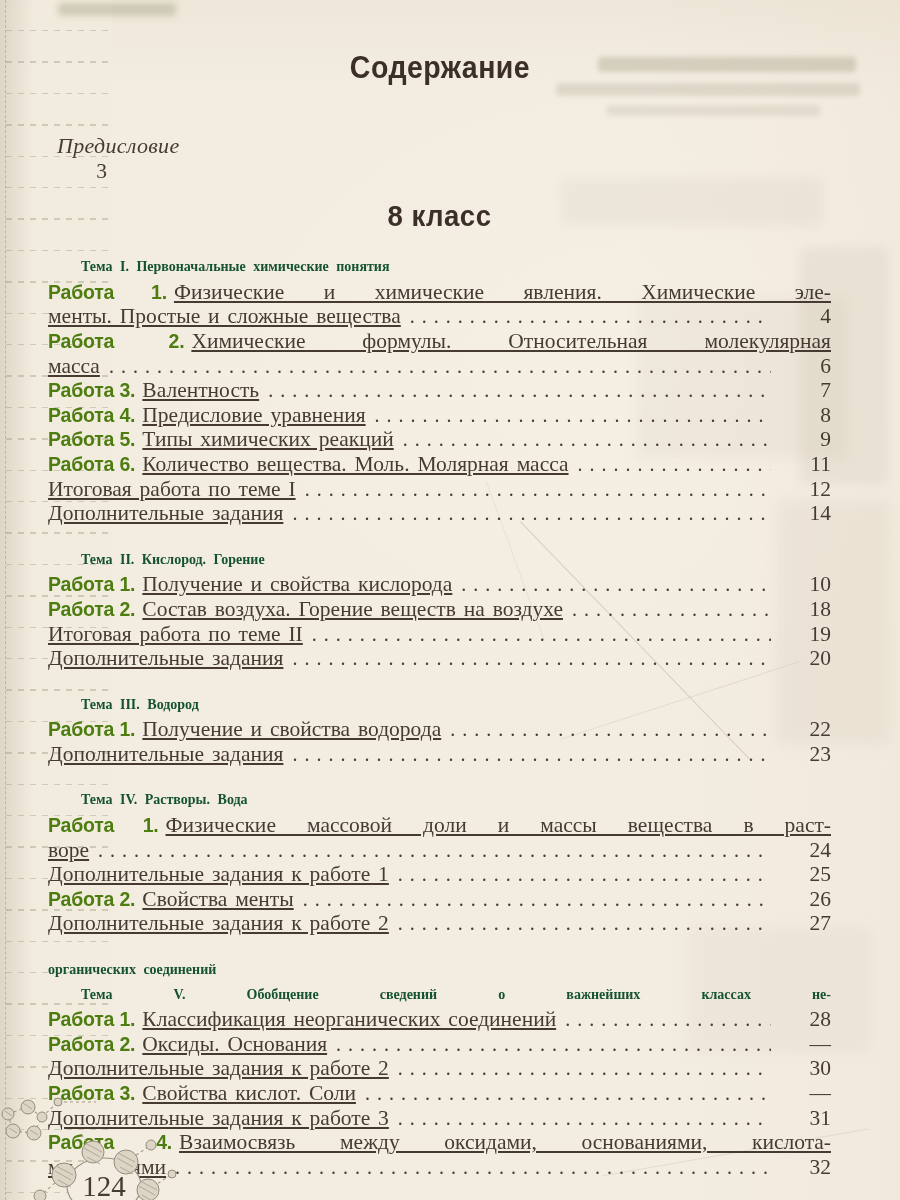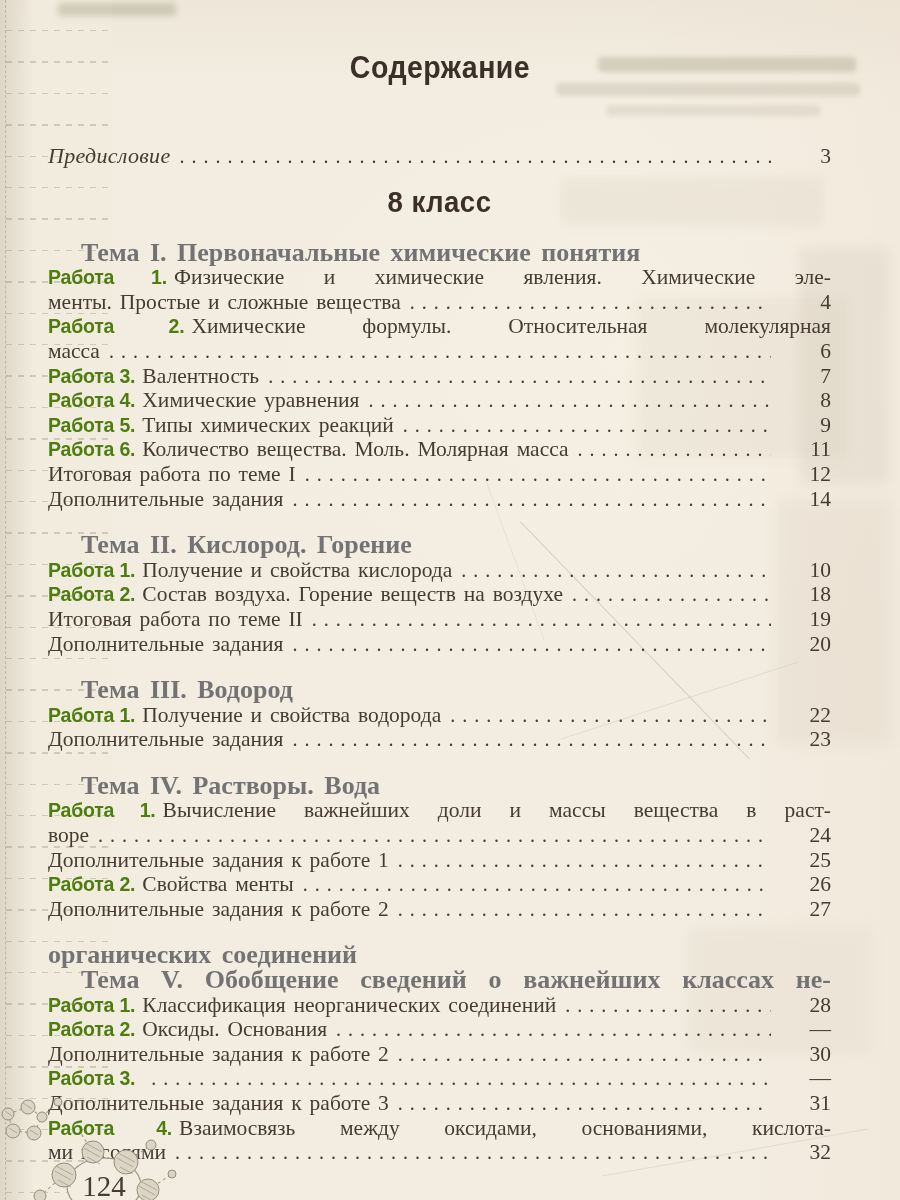--- a/index.html
+++ b/index.html
@@ -27,34 +27,34 @@
   .vdash{position:absolute;left:5px;top:0;height:100%;width:0;border-left:1.4px dashed rgba(160,154,138,.55);}
   .edge-shade{position:absolute;left:0;top:0;width:34px;height:100%;background:linear-gradient(to right, rgba(148,136,112,.22), rgba(148,136,112,0));}
 
   .content{position:absolute;left:48px;top:0;width:783px;}
   .title{margin-top:50px;text-align:center;height:44px;}
   .title-in{
     display:inline-block;font-family:"Liberation Sans",sans-serif;font-weight:700;
     font-size:31px;letter-spacing:.5px;color:#3c2f28;transform:scaleX(.92);
   }
   .row{display:flex;align-items:baseline;line-height:24.6px;font-size:21.5px;}
-  .preface{margin-top:50px;}
+  .preface{margin-top:40px;flex-direction:column;}
   .pref-label{font-style:italic;font-size:22px;word-spacing:3px;letter-spacing:.3px;}
   .grade{margin-top:16px;text-align:center;height:34px;}
   .g{font-size:30px;}
   .section{margin-top:22px;}
-  .heading{font-weight:700;font-size:26px;line-height:24.6px;text-indent:33px;word-spacing:4px;color:#737373;}
+  .heading{font-weight:700;font-size:14px;line-height:24.6px;text-indent:33px;word-spacing:4px;color:#14532d;}
   .heading.cont{text-indent:0;}
   .fill{display:block;text-align:justify;height:24.6px;overflow:hidden;}
   .fill::after{content:"";display:inline-block;width:100%;}
   .lbl{
     font-family:"Liberation Sans",sans-serif;font-weight:700;font-size:19.5px;
     letter-spacing:-.2px;margin-right:7px;white-space:nowrap;color:#4d7c0f;
   }
-  .txt{word-spacing:2.5px;}
+  .txt{word-spacing:2.5px;text-decoration:underline;}
   .row .txt{white-space:nowrap;}
   .fill .txt{white-space:normal;}
   .dots{
     flex:1 1 0;min-width:0;overflow:hidden;white-space:nowrap;
     letter-spacing:7px;margin:0 10px 0 9px;font-size:20px;color:#4a3d34;
   }
   .pg{flex:none;min-width:50px;text-align:right;font-size:21.5px;}
 
   .bleed{position:absolute;border-radius:4px;pointer-events:none;}
   .crease{position:absolute;pointer-events:none;background:rgba(186,174,152,.5);height:1.3px;}
@@ -114,21 +114,21 @@
           <span class="pg">6</span>
         </div>
         <div class="row">
           <b class="lbl">Работа 3.</b>
           <span class="txt">Валентность</span>
           <span class="dots">..........................................................................................</span>
           <span class="pg">7</span>
         </div>
         <div class="row">
           <b class="lbl">Работа 4.</b>
-          <span class="txt">Химические уравнения</span>
+          <span class="txt">Предисловие уравнения</span>
           <span class="dots">..........................................................................................</span>
           <span class="pg">8</span>
         </div>
         <div class="row">
           <b class="lbl">Работа 5.</b>
           <span class="txt">Типы химических реакций</span>
           <span class="dots">..........................................................................................</span>
           <span class="pg">9</span>
         </div>
         <div class="row">
@@ -182,21 +182,21 @@
           <span class="pg">22</span>
         </div>
         <div class="row">
           <span class="txt">Дополнительные задания</span>
           <span class="dots">..........................................................................................</span>
           <span class="pg">23</span>
         </div>
       </div>
       <div class="section">
         <div class="heading">Тема IV. Растворы. Вода</div>
-        <div class="row fill"><b class="lbl">Работа 1.</b><span class="txt">Вычисление важнейших доли и массы вещества в раст-</span></div>
+        <div class="row fill"><b class="lbl">Работа 1.</b><span class="txt">Физические массовой доли и массы вещества в раст-</span></div>
         <div class="row">
           <span class="txt">воре</span>
           <span class="dots">..........................................................................................</span>
           <span class="pg">24</span>
         </div>
         <div class="row">
           <span class="txt">Дополнительные задания к работе 1</span>
           <span class="dots">..........................................................................................</span>
           <span class="pg">25</span>
         </div>
@@ -227,20 +227,21 @@
           <span class="dots">..........................................................................................</span>
           <span class="pg">—</span>
         </div>
         <div class="row">
           <span class="txt">Дополнительные задания к работе 2</span>
           <span class="dots">..........................................................................................</span>
           <span class="pg">30</span>
         </div>
         <div class="row">
           <b class="lbl">Работа 3.</b>
+          <span class="txt">Свойства кислот. Соли</span>
           <span class="dots">..........................................................................................</span>
           <span class="pg">—</span>
         </div>
         <div class="row">
           <span class="txt">Дополнительные задания к работе 3</span>
           <span class="dots">..........................................................................................</span>
           <span class="pg">31</span>
         </div>
         <div class="row fill"><b class="lbl">Работа 4.</b><span class="txt">Взаимосвязь между оксидами, основаниями, кислота-</span></div>
         <div class="row">

